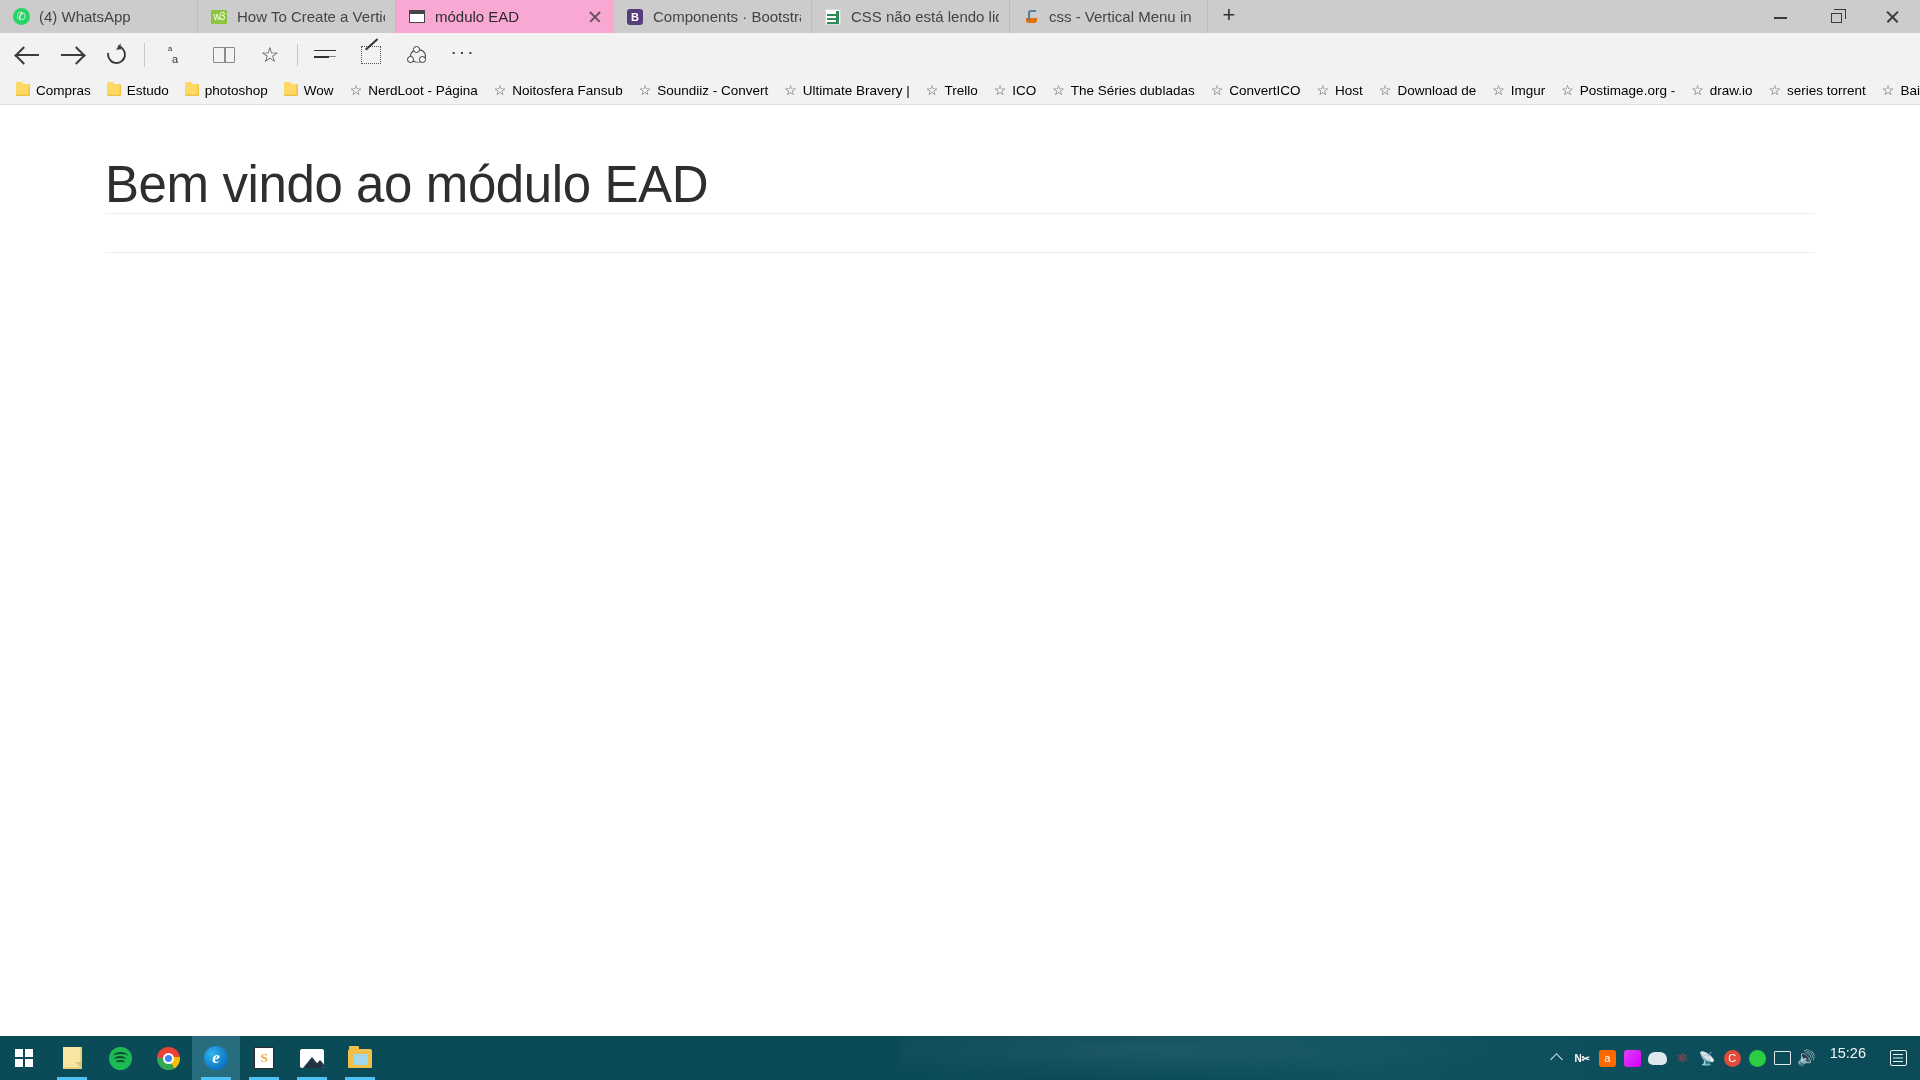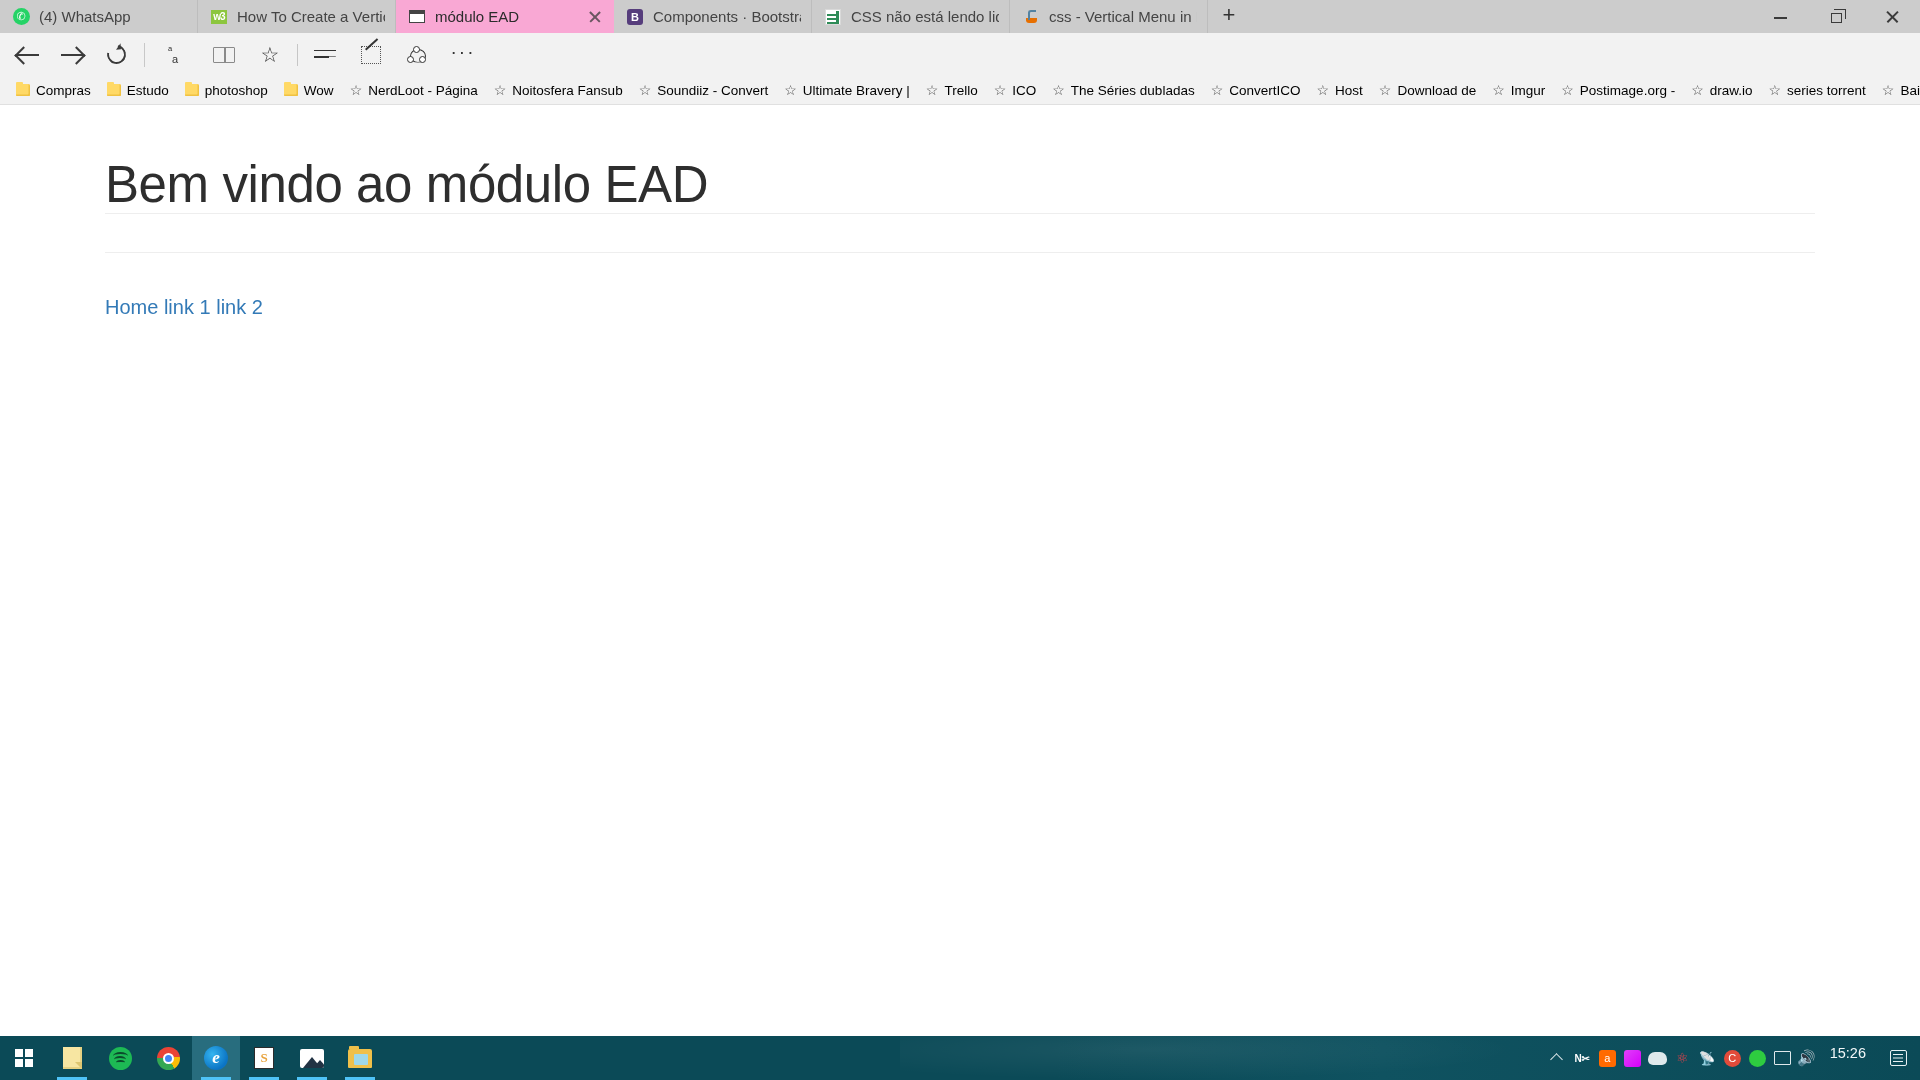--- a/index.html
+++ b/index.html
@@ -121,21 +121,21 @@
   .wc-close::after  { transform: rotate(-45deg); }
 
   
   .fav-whatsapp {
     width:17px; height:17px; border-radius:50%; background:#25d366;
     display:flex; align-items:center; justify-content:center;
     font-size:11px; color:#fff;
   }
   .fav-w3 {
     width:16px; height:14px; background:#8cc63e; color:#fff;
-    font-size:10px; font-weight:bold; display:flex;
+    font-size:10px; font-weight:normal; display:flex;
     align-items:center; justify-content:center; letter-spacing:-1px;
   }
   .fav-window {
     width:16px; height:13px; border:1.5px solid #444; background:#fff;
   }
   .fav-window::before {
     content:""; display:block; height:3px; background:#444; margin:0;
   }
   .fav-bootstrap {
     width:16px; height:16px; background:#563d7c; border-radius:3px;
@@ -676,25 +676,20 @@
 
   </div>
 
   <div class="viewport">
     <div class="page">
       <div class="container">
         <h1 class="page-title">Bem vindo ao módulo EAD</h1>
         <hr class="rule">
         <div class="rule-gap"></div>
         <hr class="rule">
-        <div class="navlinks">
-          <a href="#">Home</a>
-          <a href="#">link 1</a>
-          <a href="#">link 2</a>
-        </div>
       </div>
     </div>
   </div>
 </div>
 
 <div id="taskbar">
   <div class="tb-item">
     <span class="ico-start">
         <i></i>
         <i></i>

